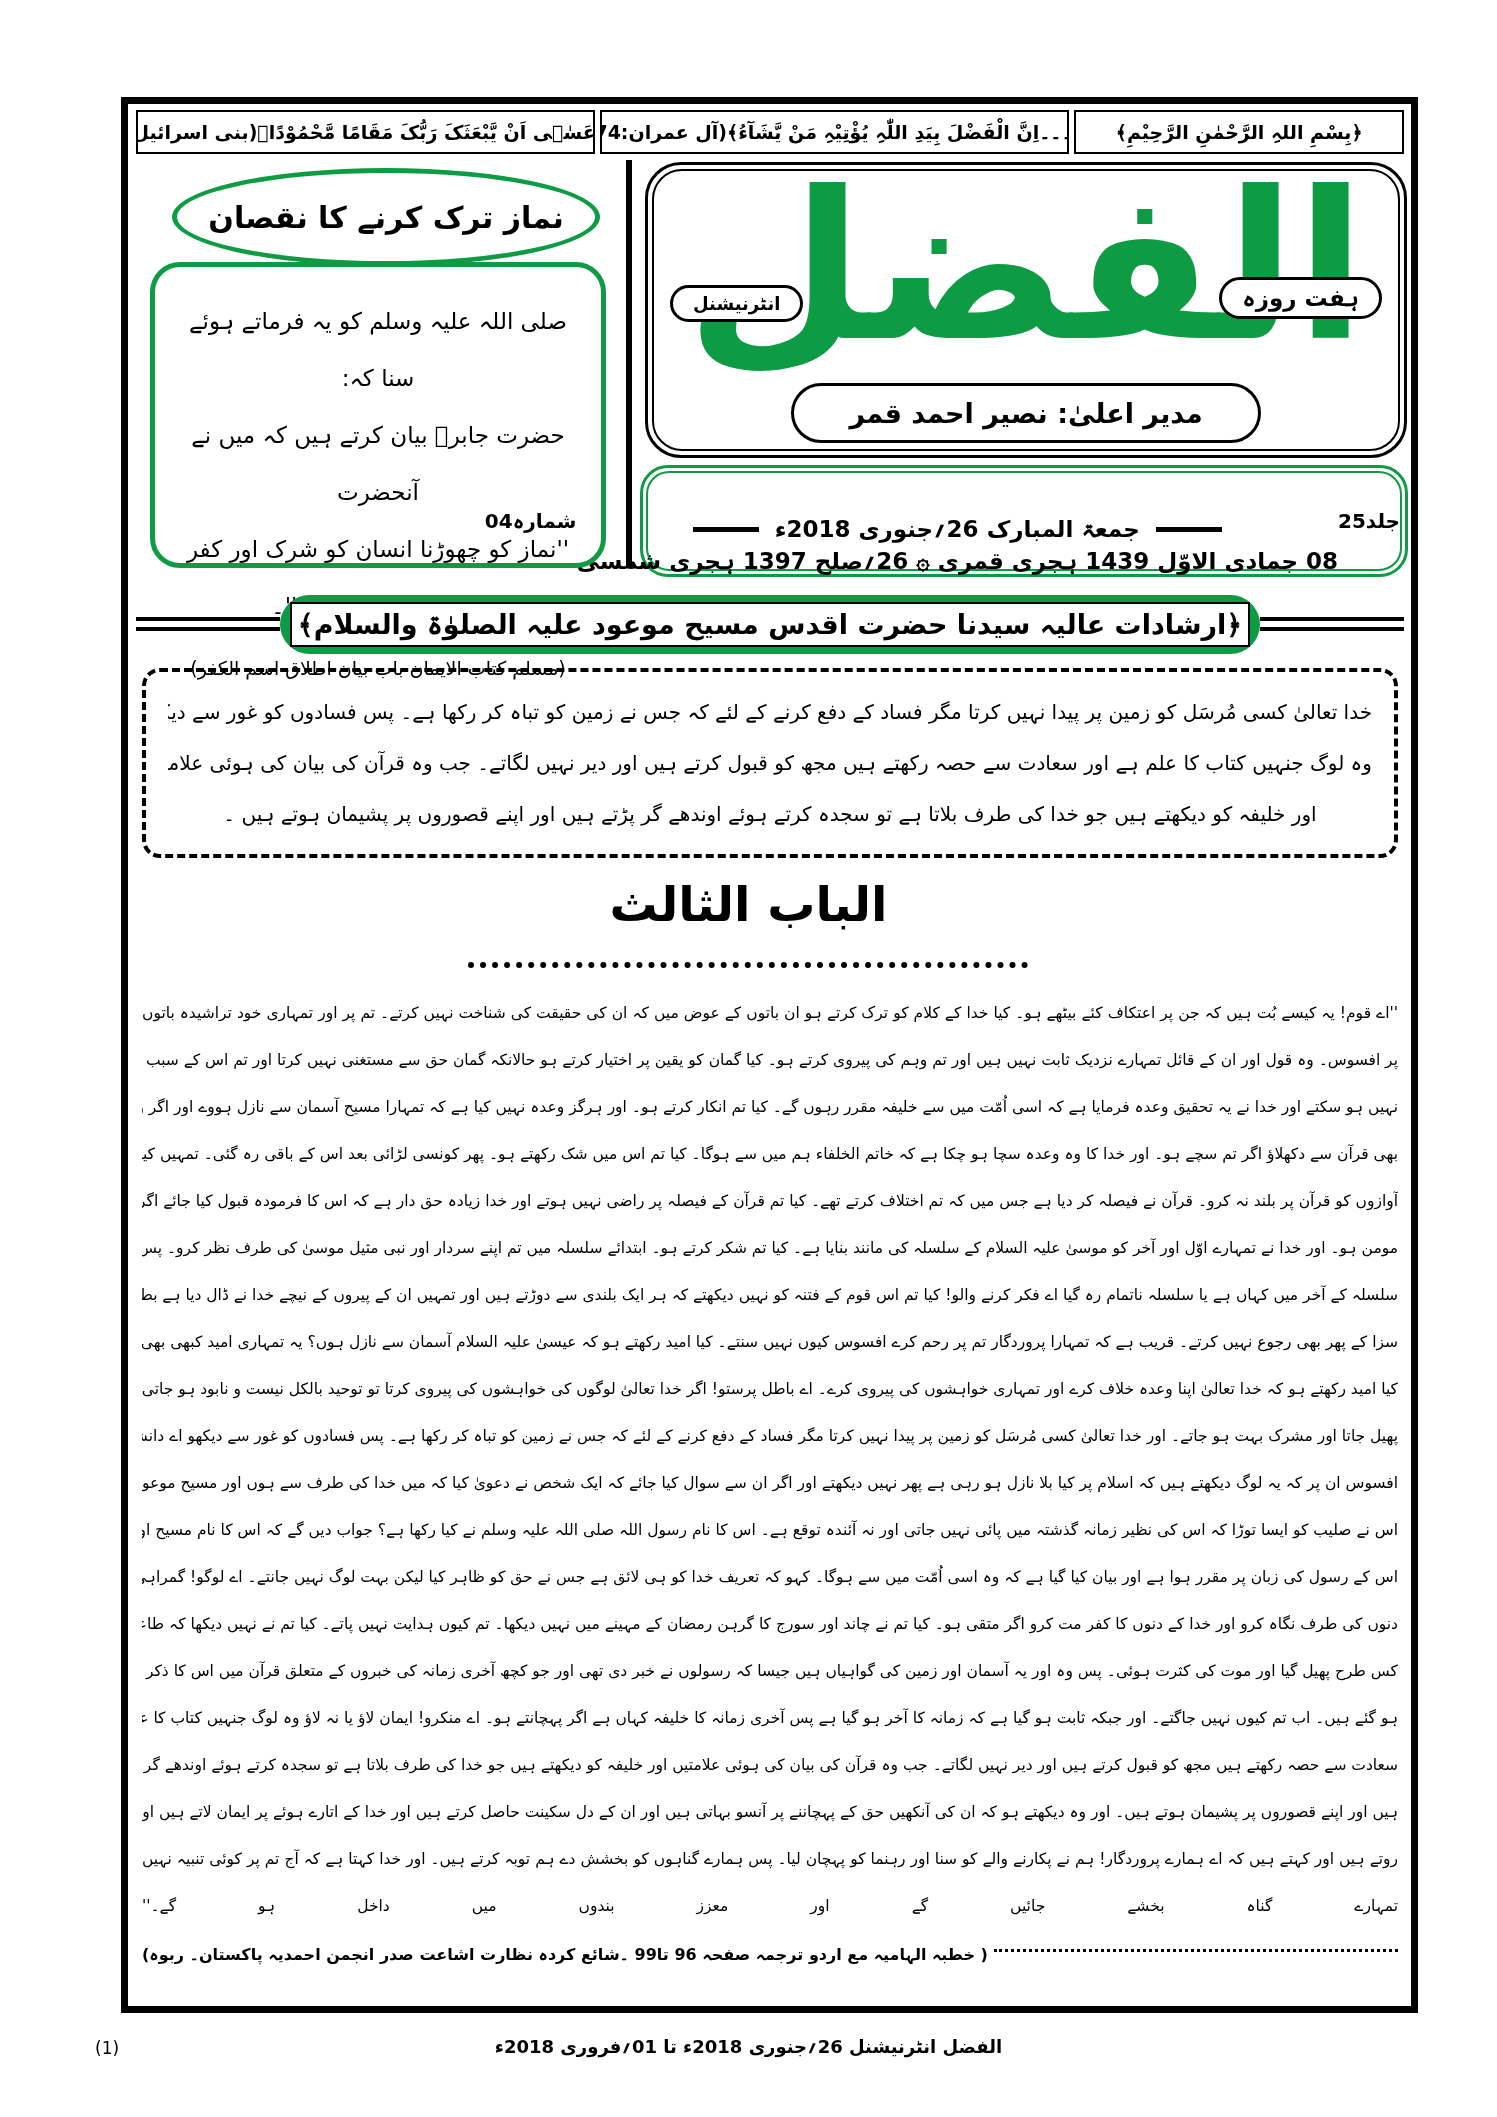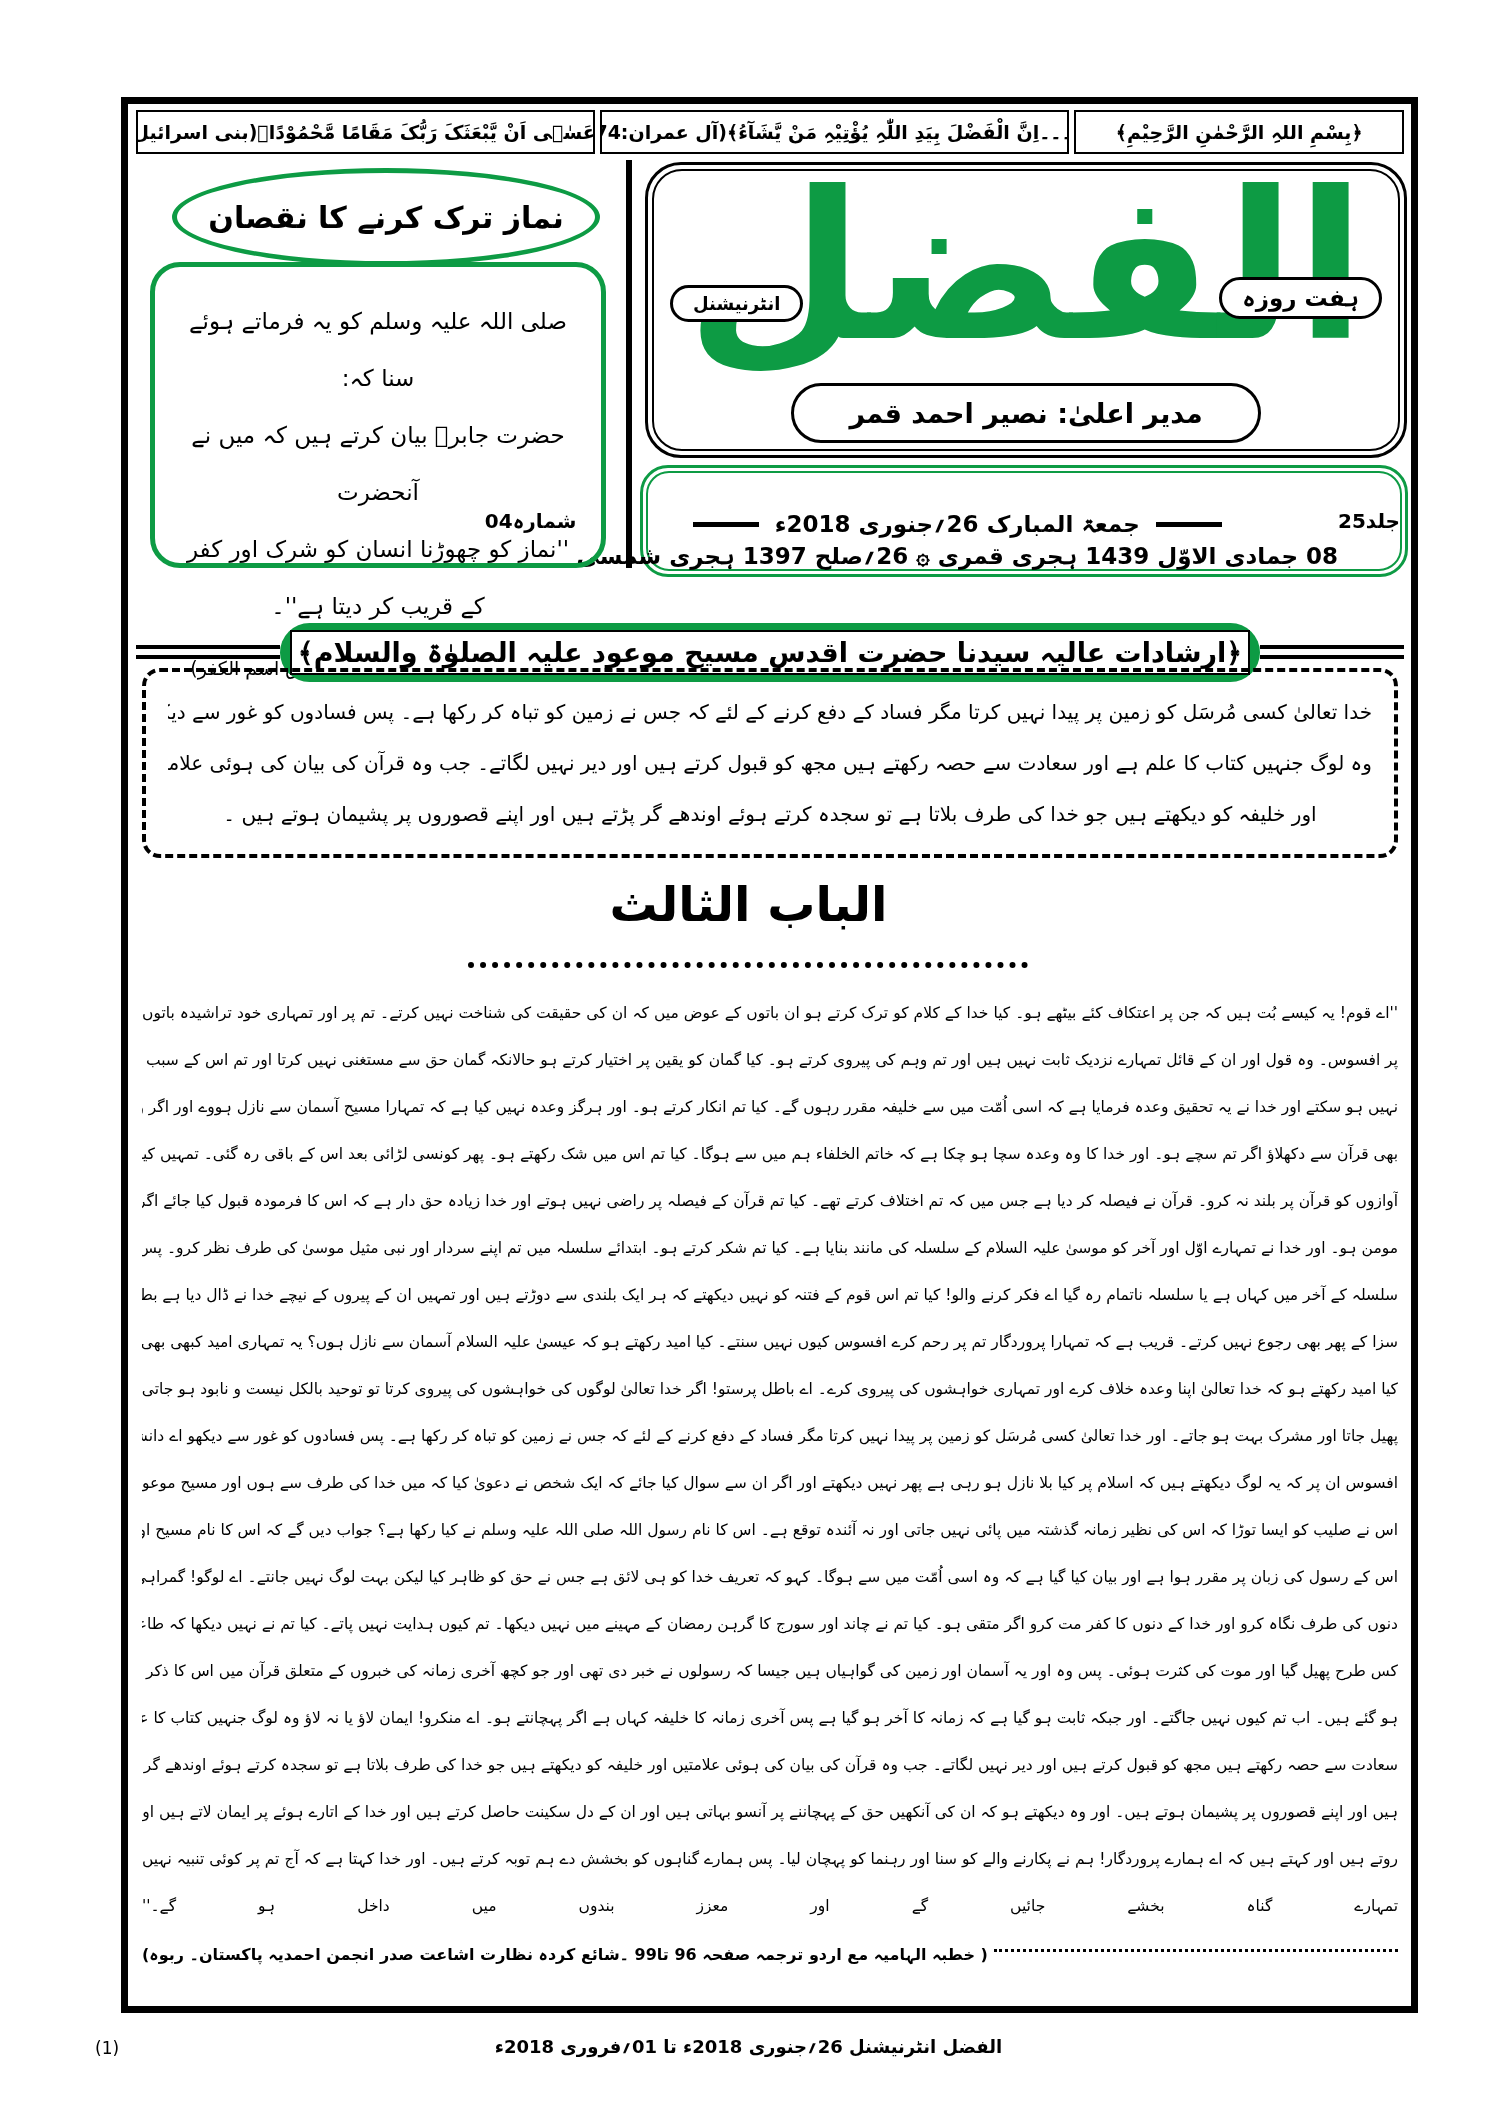--- a/index.html
+++ b/index.html
@@ -29,31 +29,31 @@
   .pill-weekly { right:22px; top:112px; padding:5px 20px; font-size:23px; }
   .pill-intl { left:22px; top:120px; padding:5px 20px; font-size:18px; }
   .pill-editor { left:50%; transform:translateX(-50%); bottom:12px; width:470px; height:60px; font-size:27px; display:flex; align-items:center; justify-content:center; }
 
   
   .datebar { left:640px; top:465px; width:768px; height:112px; border:3px solid var(--green); border-radius:28px; }
   .datebar-inner { position:absolute; inset:3px; border:2px solid var(--green); border-radius:23px; display:flex; flex-direction:row-reverse; align-items:stretch; }
   .db-cell { display:flex; align-items:center; justify-content:center; font-weight:bold; font-size:20px; white-space:nowrap; }
   .db-vol { width:92px; } .db-iss { width:118px; }
   .db-vline { width:5px; height:84px; background:#000; align-self:center; }
-  .db-mid { flex:1; display:flex; flex-direction:column; align-items:center; justify-content:flex-end; gap:6px;margin-top:48px; }
+  .db-mid { flex:1; display:flex; flex-direction:column; align-items:center; justify-content:center; gap:6px;margin-top:48px; }
   .db-row { display:flex; align-items:center; gap:16px; font-weight:bold; font-size:23px; white-space:nowrap; }
   .dash { width:66px; height:5px; background:#000; }
 
   
   .oval { left:172px; top:168px; width:428px; height:98px; border:5px solid var(--green); border-radius:50%; font-size:30px; font-weight:bold; white-space:nowrap; }
   .hadith { left:150px; top:262px; width:456px; height:306px; border:5px solid var(--green); border-radius:30px; padding:26px 18px 0; font-size:23px; line-height:57px; text-align:center; }
   .hadith .cite { font-size:19px; line-height:30px; margin-top:18px; }
 
   
-  .banner { left:136px; top:616px; width:1268px; height:72px; display:flex; align-items:center; }
+  .banner { left:136px; top:588px; width:1268px; height:72px; display:flex; align-items:center; }
   .bline-side { flex:1; height:14px; border-top:4px solid #000; border-bottom:4px solid #000; }
   .banner-pill { flex:0 0 72%; background:var(--green); border-radius:36px; padding:7px 10px; }
   .banner-inbox { background:#fff; border:2px solid #000; text-align:center; font-size:27px; font-weight:bold; padding:5px 6px; white-space:nowrap; overflow:hidden; }
 
   
   .excerpt { left:142px; top:668px; width:1256px; height:190px; border:4px dashed #000; border-radius:18px; padding:14px 22px; display:flex; flex-direction:column; justify-content:space-around; }
   .xline { text-align:center; font-size:20px; white-space:nowrap; overflow:hidden; }
 
   
   .section-h { left:0; top:876px; width:100%; text-align:center; font-size:48px; font-weight:bold; }

